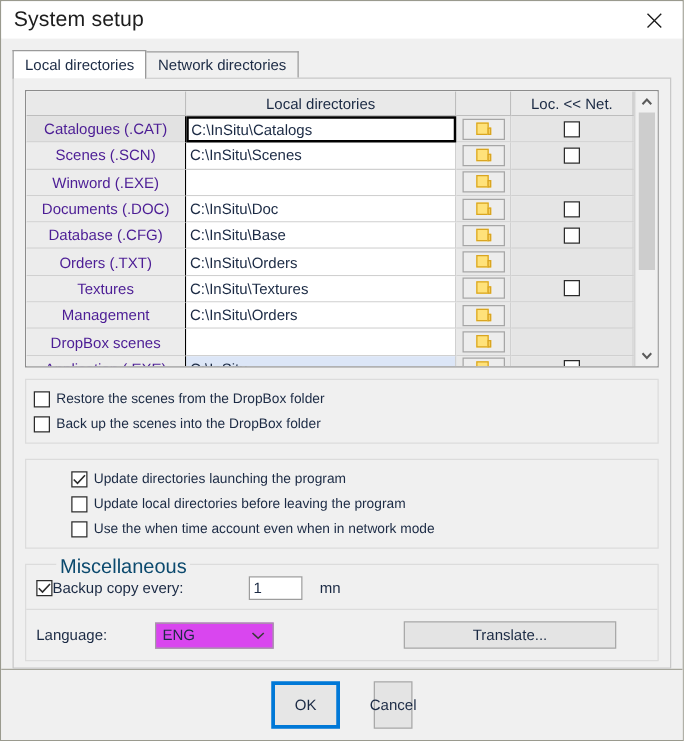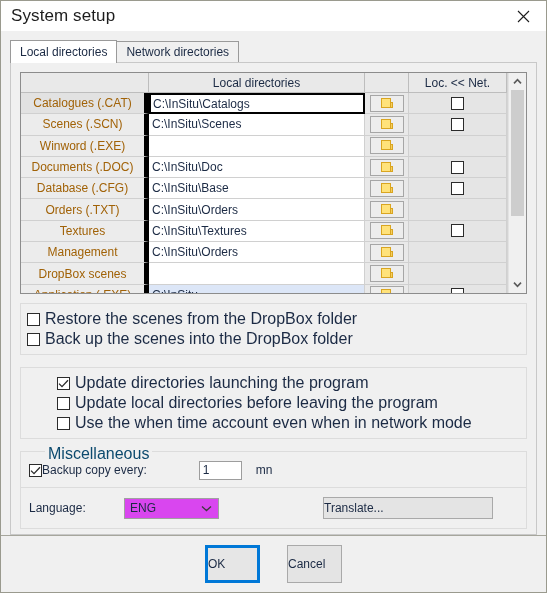--- a/index.html
+++ b/index.html
@@ -162,22 +162,22 @@
     border-bottom: 1px solid #d0d0d0;
     display: flex;
     align-items: center;
     font-size: 12px;
     overflow: hidden;
     white-space: nowrap;
   }
   .cell-label {
     background: #ececec;
     justify-content: center;
-    color: #a16207;
-    border-right: 5px solid #000000;
+    color: #4c1d95;
+    border-right: 1px solid #000000;
   }
   .grid-row.selected .cell-label { background: #ececec; }
   .grid-row.focusrow .cell-label { background: #e2e2e2; }
 
   .cell-path {
     background: #ffffff;
     padding-left: 3px;
     color: #1b2a44;
     position: relative;
   }
@@ -280,21 +280,21 @@
     border: 1px solid #dcdcdc;
     background: #f0f0f0;
     padding: 5px 6px 5px 6px;
     box-sizing: border-box;
   }
   .opt-panel.second { margin-top: 12px; padding-left: 36px; }
   .opt-row {
     display: flex;
     align-items: center;
     height: 20px;
-    font-size: 16px;
+    font-size: 11px;
     color: #1b2a44;
   }
   .opt-row .cb-sq { margin-right: 5px; }
 
   
   .groupbox {
     margin: 12px 9px 0 9px;
     border: 1px solid #dcdcdc;
     background: #f0f0f0;
     padding: 6px 8px 8px 8px;
@@ -353,21 +353,21 @@
     color: #3a3a3a;
   }
   .btn {
     border: 1px solid #a9a9a9;
     background: #e4e4e4;
     font-family: "Liberation Sans", sans-serif;
     font-size: 12px;
     color: #1b2a44;
     display: flex;
     align-items: center;
-    justify-content: flex-start;
+    justify-content: center;
     box-sizing: border-box;
   }
   .translate-btn {
     width: 170px; height: 22px;
     margin-left: 104px;
   }
 
   
   .footer {
     flex: 0 0 auto;
@@ -378,21 +378,21 @@
     align-items: center;
     justify-content: center;
     gap: 27px;
   }
   .ok-btn {
     width: 55px; height: 38px;
     border: 3px solid #0078d7;
     background: #e6e6e6;
   }
   .cancel-btn {
-    width: 55px; height: 38px;
+    width: 31px; height: 38px;
     border: 1px solid #a9a9a9;
     background: #e4e4e4;
   }
 </style>
 </head>
 <body>
 
 <div class="window">
 
   <div class="titlebar">

